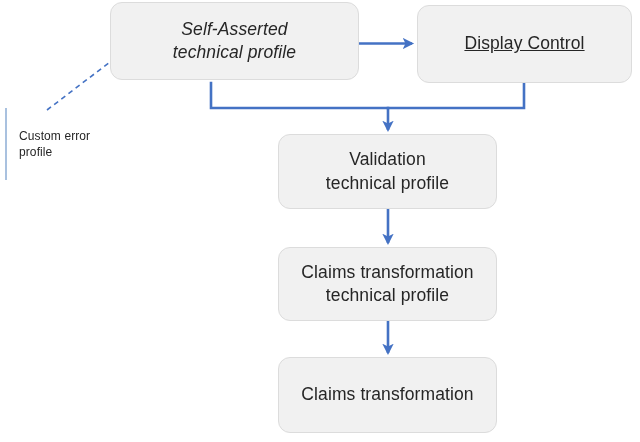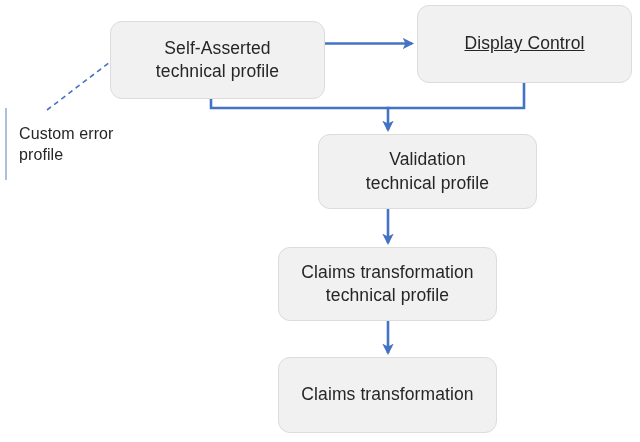--- a/index.html
+++ b/index.html
@@ -32,36 +32,36 @@
     font-size: 17.5px;
     line-height: 1.34;
     letter-spacing: 0.1px;
   }
   .node span {
     display: block;
     padding: 0 8px;
   }
   #node-self-asserted {
     left: 110px;
-    top: 21px;
-    width: 215px;
+    top: 2px;
+    width: 249px;
     height: 78px;
+    font-style: italic;
   }
   #node-display-control {
     left: 417px;
     top: 5px;
     width: 215px;
     height: 78px;
   }
   #node-validation {
     left: 278px;
     top: 134px;
     width: 219px;
     height: 75px;
-    margin-left: 40px;
   }
   #node-claims-tp {
     left: 278px;
     top: 247px;
     width: 219px;
     height: 74px;
   }
   #node-claims-transformation {
     left: 278px;
     top: 357px;
@@ -82,21 +82,21 @@
     top: 108px;
     width: 150px;
     height: 72px;
     box-sizing: border-box;
     border-left: 2px solid #A9C1DF;
     padding-left: 12px;
     display: flex;
     align-items: center;
   }
   .callout-text {
-    font-size: 16px;
+    font-size: 12px;
     line-height: 1.34;
     color: #262626;
     letter-spacing: 0.1px;
   }
 </style>
 </head>
 <body>
 
 <div id="canvas">
 

